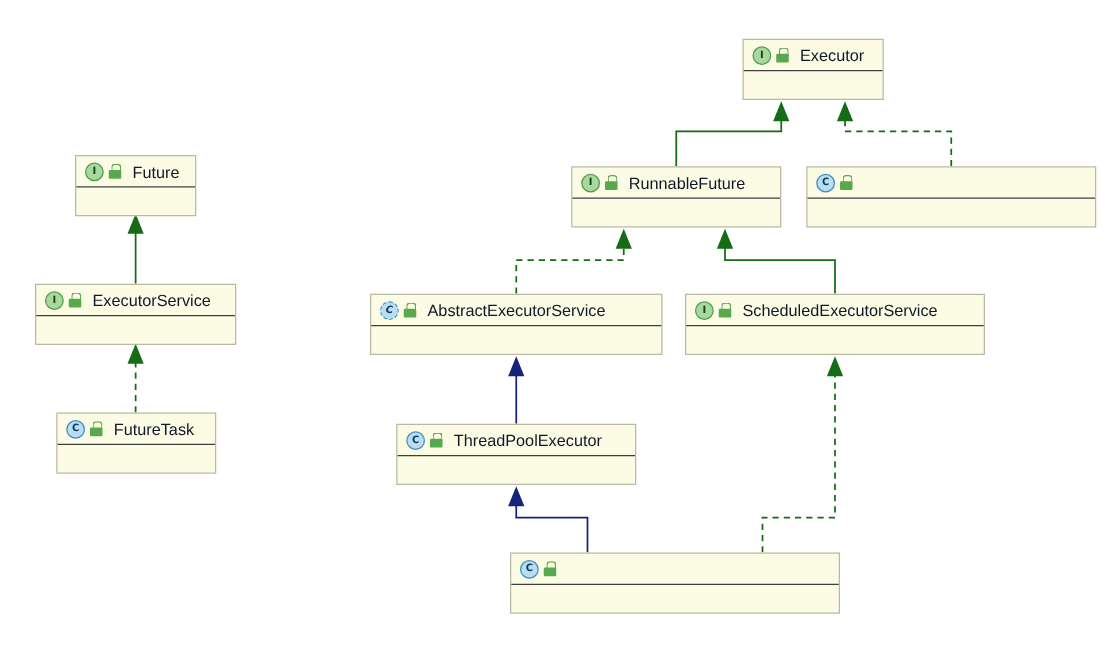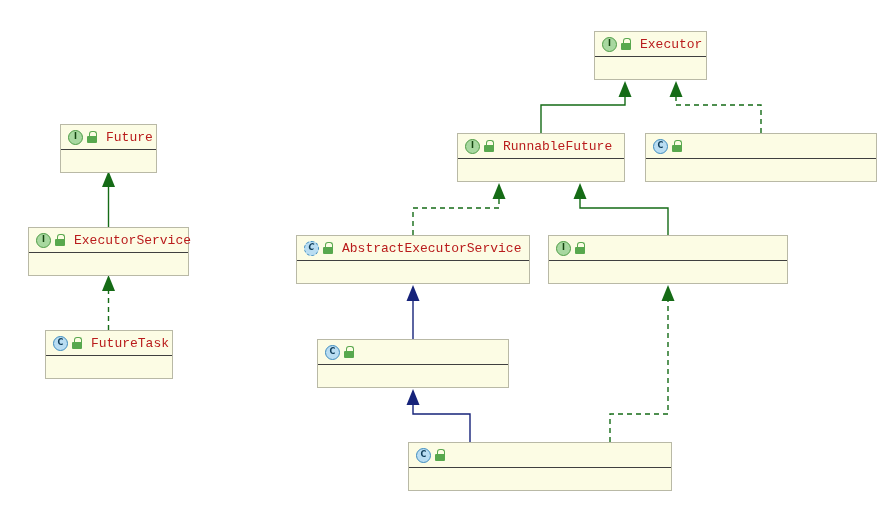--- a/index.html
+++ b/index.html
@@ -43,23 +43,23 @@
     align-items: center;
     padding: 0 9px 0 7px;
     white-space: nowrap;
   }
   .node-body {
     box-sizing: border-box;
     height: 24px;
   }
   .node-title {
     font-size: 13px;
-    color: #b91c1c;
+    color: #0f172a;
     letter-spacing: 0px;
-    font-family: Liberation Mono, monospace;
+    font-family: Liberation Sans, sans-serif;
   }
   
   .kind-icon {
     width: 13px;
     height: 13px;
     border-radius: 50%;
     display: inline-flex;
     align-items: center;
     justify-content: center;
     font-size: 8px;
@@ -277,31 +277,33 @@
     <div class="node-body"></div>
   </div>
 
   <div class="node" style="left:548px; top:235px; width:240px; height:49px;">
     <div class="node-header">
       <span class="kind-icon kind-interface">I</span>
       <span class="vis-icon">
           <span class="shackle"></span>
           <span class="body"></span>
         </span>
+      <span class="node-title">ScheduledExecutorService</span>
     </div>
     <div class="node-body"></div>
   </div>
 
   <div class="node" style="left:317px; top:339px; width:192px; height:49px;">
     <div class="node-header">
       <span class="kind-icon kind-class">C</span>
       <span class="vis-icon">
           <span class="shackle"></span>
           <span class="body"></span>
         </span>
+      <span class="node-title">ThreadPoolExecutor</span>
     </div>
     <div class="node-body"></div>
   </div>
 
   <div class="node" style="left:408px; top:442px; width:264px; height:49px;">
     <div class="node-header">
       <span class="kind-icon kind-class">C</span>
       <span class="vis-icon">
           <span class="shackle"></span>
           <span class="body"></span>

